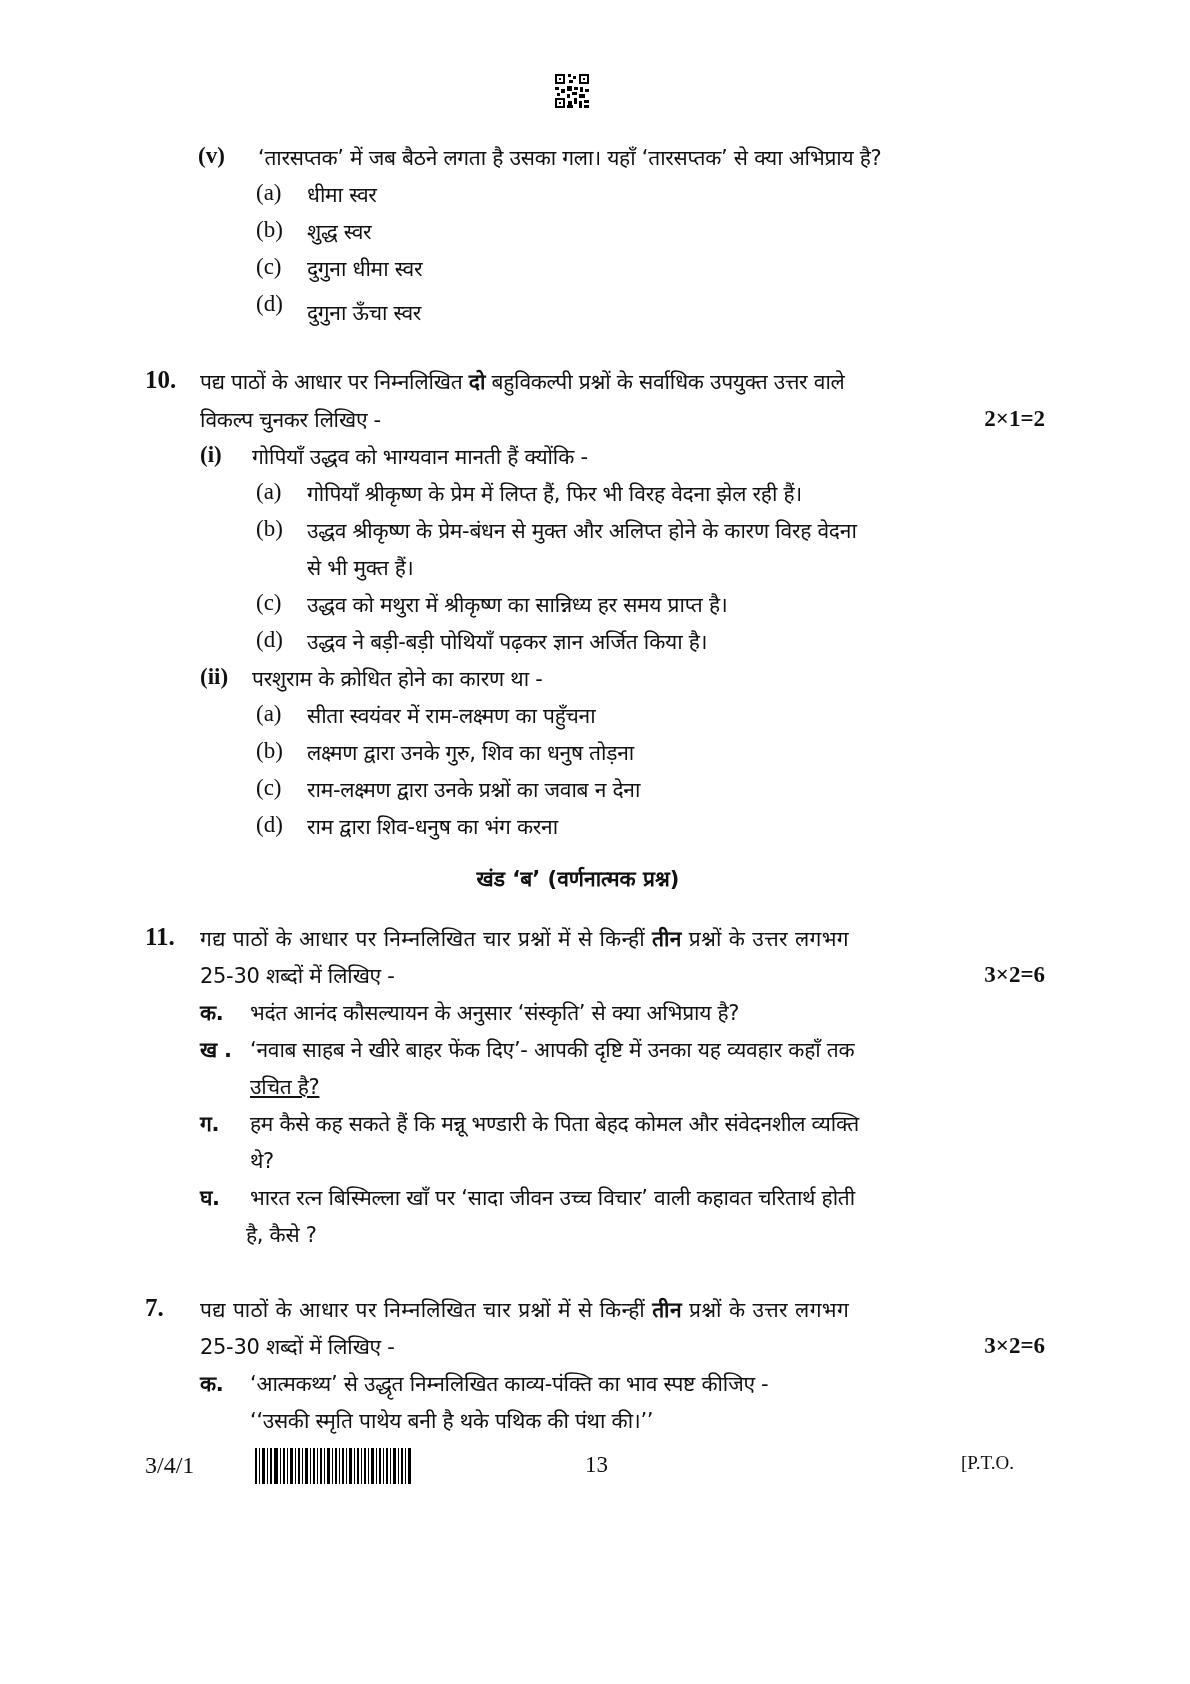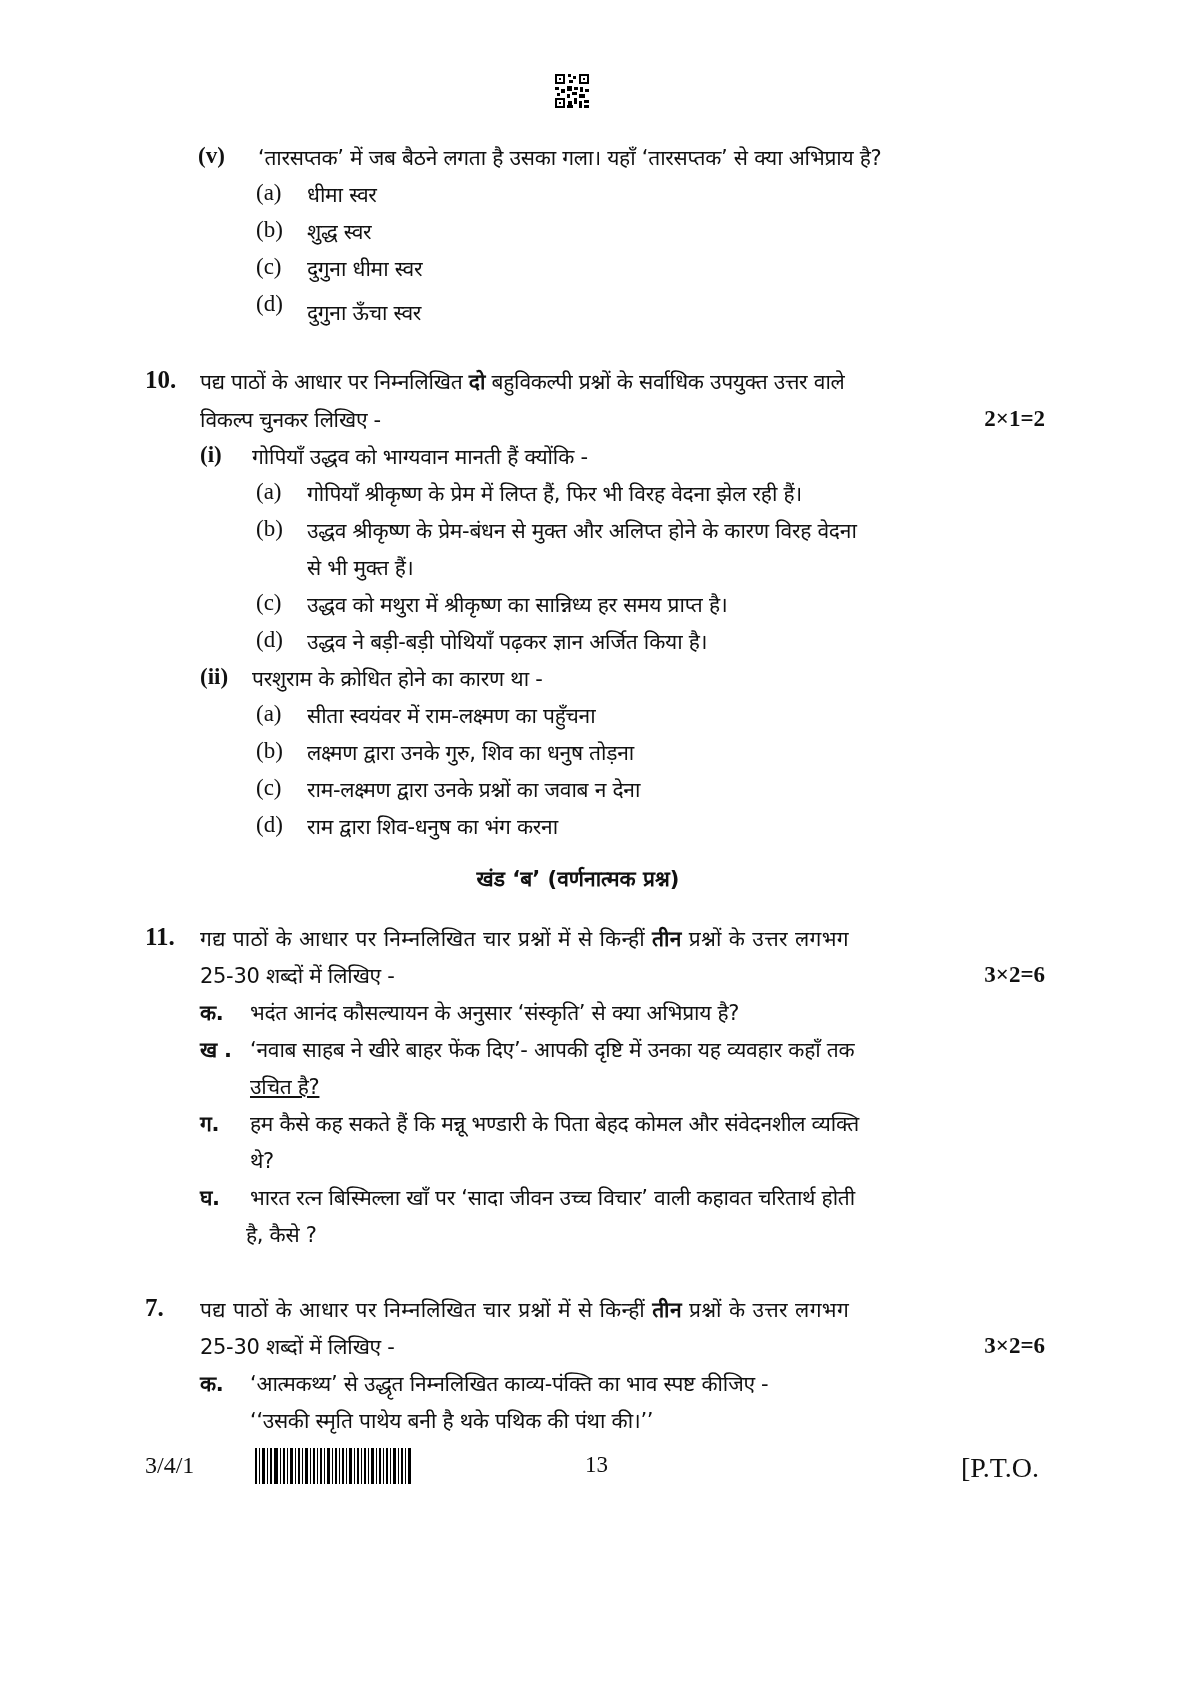--- a/index.html
+++ b/index.html
@@ -169,14 +169,14 @@
         <rect x="135" y="0" width="1" height="36"></rect>
           <rect x="138" y="0" width="3" height="36"></rect>
           <rect x="143" y="0" width="1" height="36"></rect>
         <rect x="146" y="0" width="2" height="36"></rect>
           <rect x="150" y="0" width="1" height="36"></rect>
           <rect x="153" y="0" width="3" height="36"></rect>
       </g>
     </svg>
   </div>
   <span class="abs roman" style="left:585px;top:1452px;font-size:23px;">13</span>
-  <span class="abs roman" style="left:961px;top:1452px;font-size:28px;">[P.T.O.</span>
+  <span class="abs roman" style="left:961px;top:1452px;font-size:19px;">[P.T.O.</span>
 </div>
 
 </body></html>

